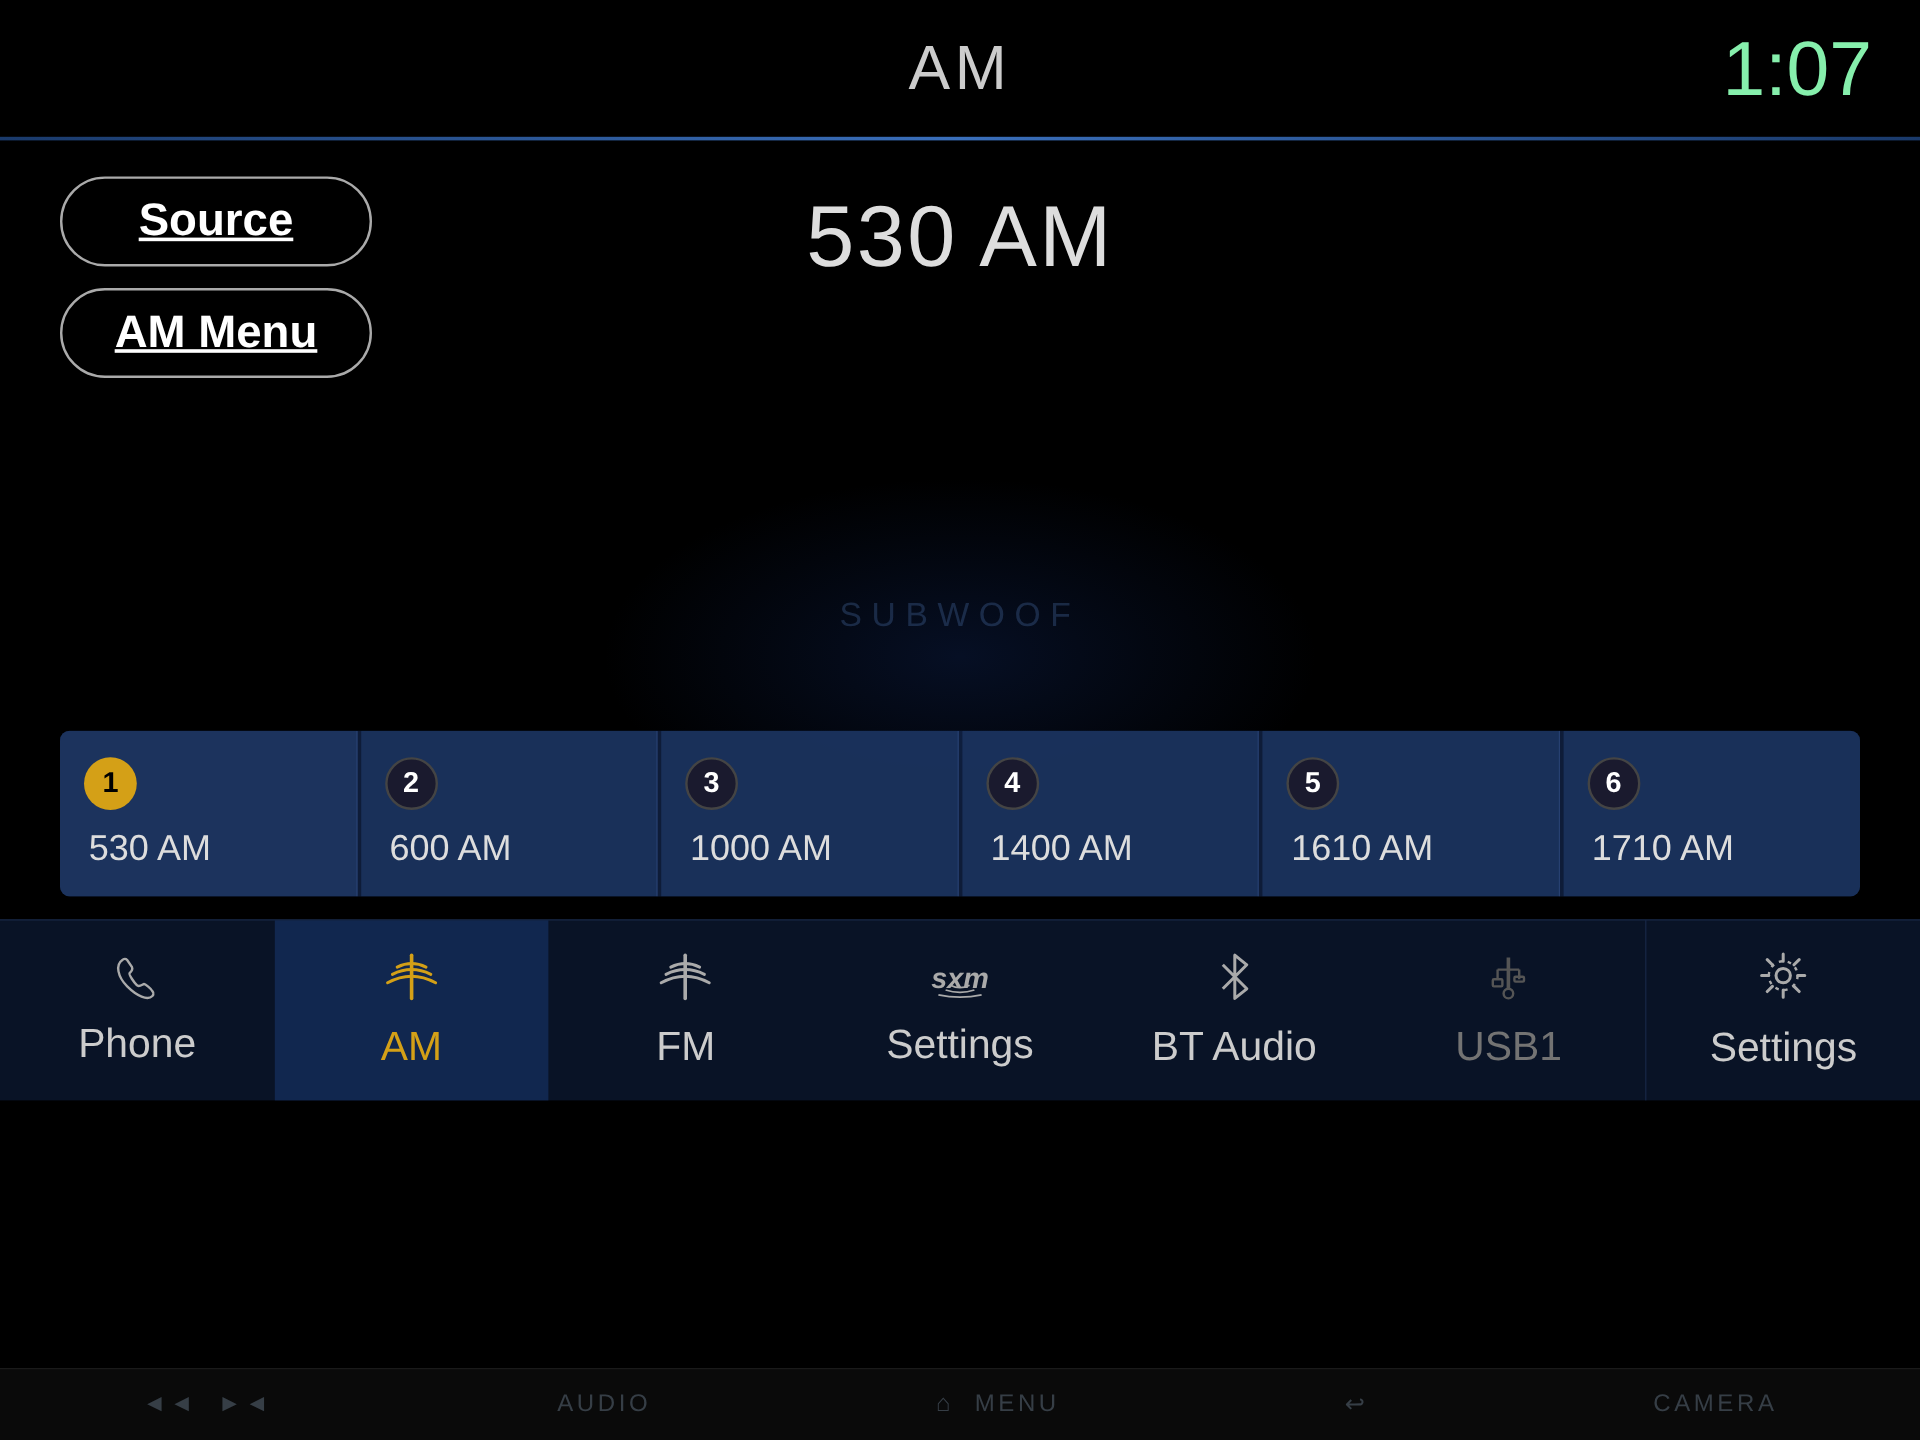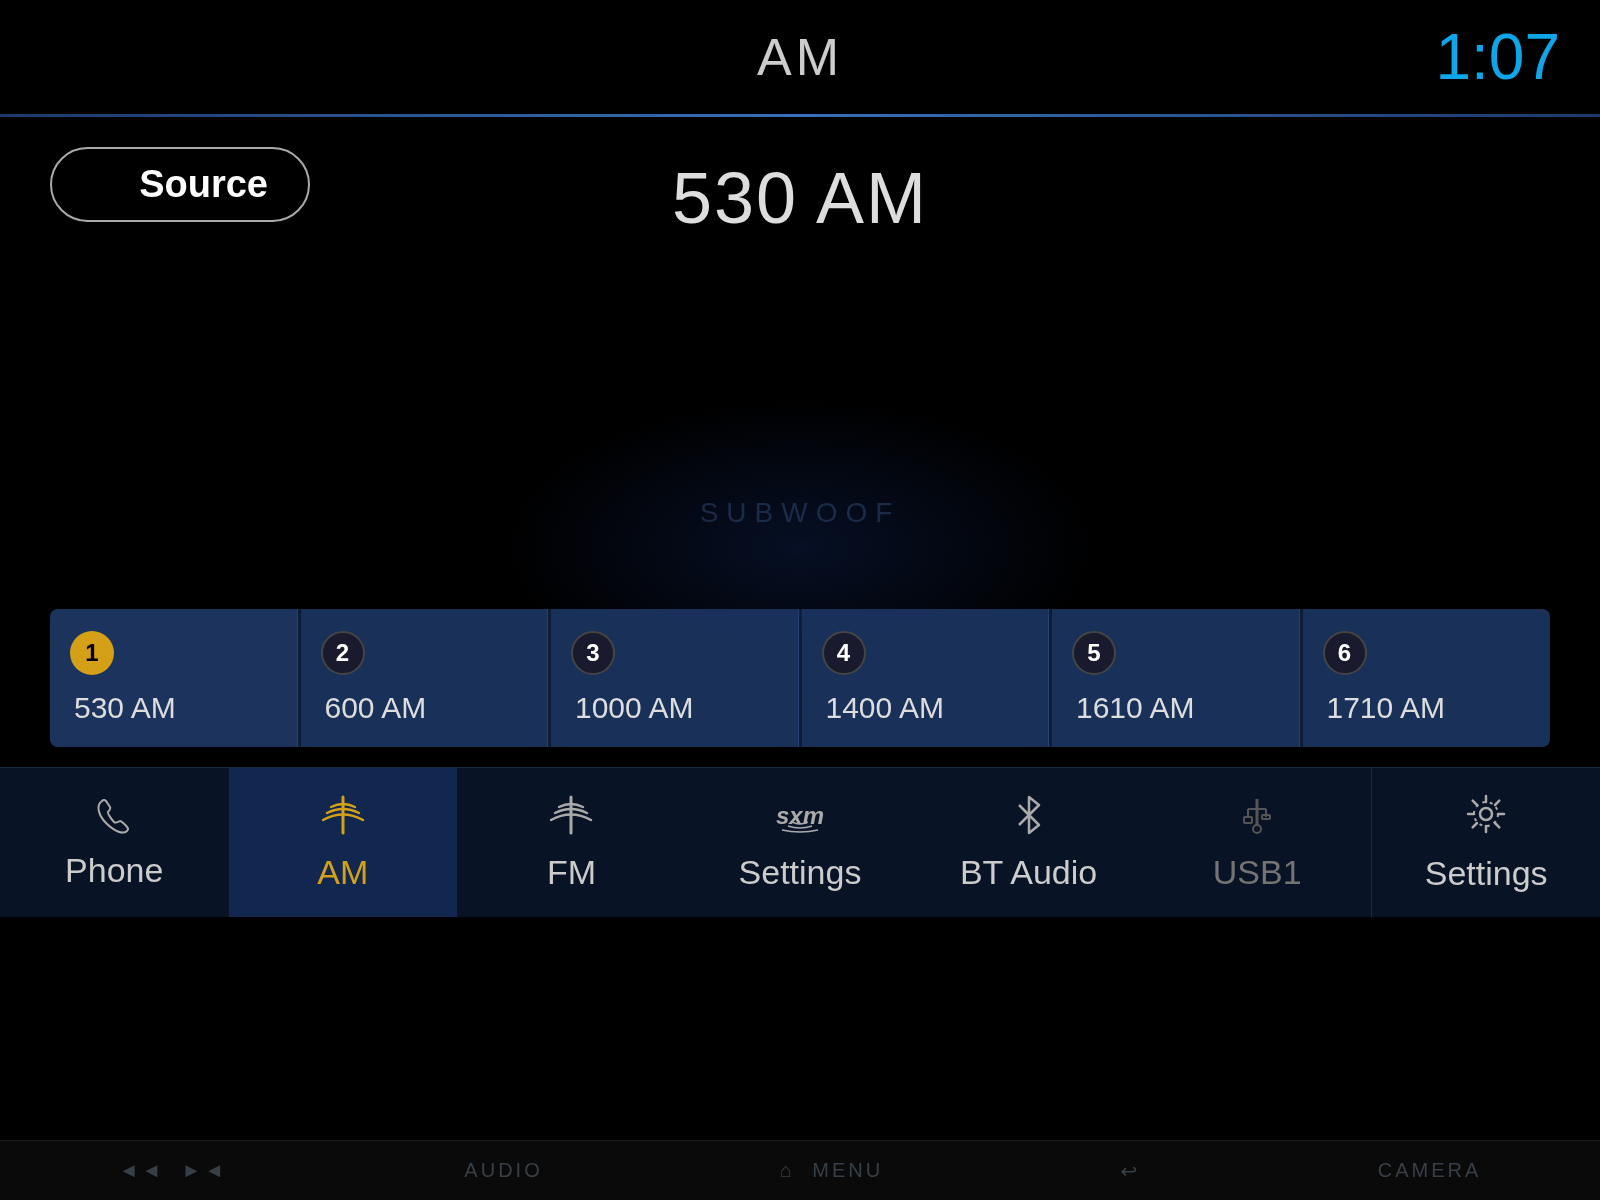--- a/index.html
+++ b/index.html
@@ -30,21 +30,21 @@
       transform: translateX(-50%);
       font-size: 52px;
       font-weight: 300;
       color: #ccc;
       letter-spacing: 4px;
     }
 
     .top-bar-time {
       font-size: 64px;
       font-weight: 300;
-      color: #0ea5e9;
+      color: #86efac;
       margin-left: auto;
     }
 
     
     .blue-line {
       width: 100%;
       height: 3px;
       background: linear-gradient(to right, #1a3a6b, #3a6fbb, #1a3a6b);
     }
 
@@ -66,22 +66,23 @@
 
     .pill-button {
       border: 2.5px solid #aaa;
       border-radius: 50px;
       padding: 14px 40px;
       font-size: 38px;
       font-weight: bold;
       color: #fff;
       background: transparent;
       cursor: pointer;
-      text-align: right;
+      text-align: center;
       min-width: 260px;
+      text-decoration: underline;
     }
 
     
     .station-display {
       text-align: center;
       margin-top: 10px;
     }
 
     .station-display .current-station {
       font-size: 72px;
@@ -275,20 +276,21 @@
   <div class="top-bar-center">AM</div>
   <div class="top-bar-time">1:07</div>
 </div>
 
 <div class="blue-line"></div>
 
 <div class="main-content" style="height:860px; position:relative;">
 
   <div class="control-buttons">
     <button class="pill-button">Source</button>
+    <button class="pill-button">AM Menu</button>
   </div>
 
   <div class="station-display">
     <div class="current-station">530 AM</div>
   </div>
 
   <div class="center-glow"></div>
 
   <div class="watermark-area">SUBWOOF</div>
 

